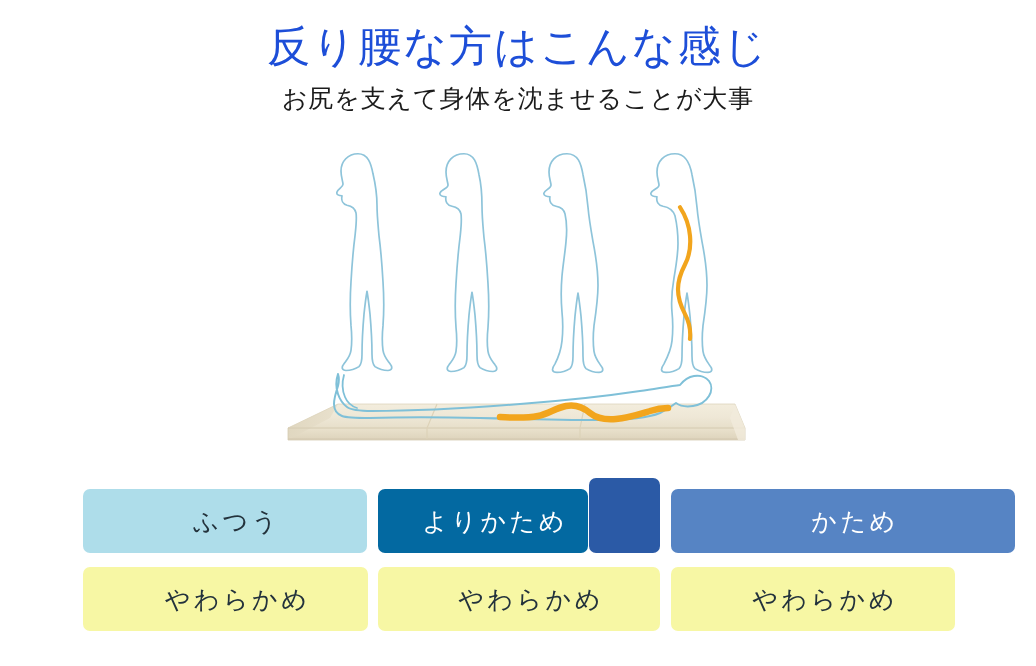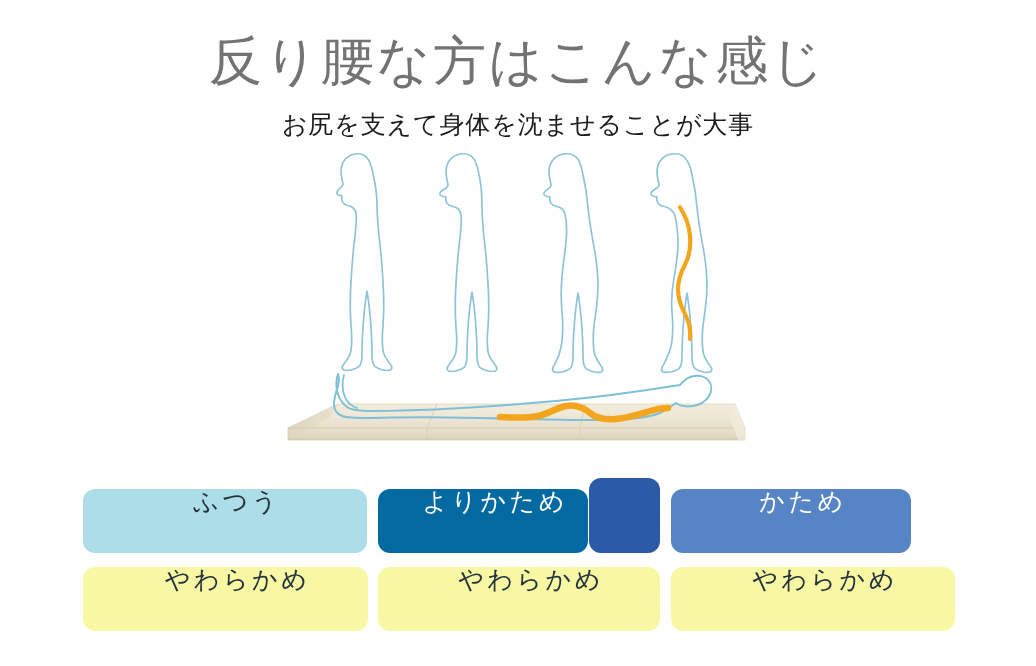--- a/index.html
+++ b/index.html
@@ -26,26 +26,26 @@
   
   .heading-block {
     position: absolute;
     left: 0;
     top: 14px;
     width: 1036px;
     text-align: center;
   }
   .main-title {
     font-family: "Liberation Serif", "DejaVu Serif", serif;
-    font-size: 53px;
+    font-size: 43px;
     line-height: 1.18;
     letter-spacing: 0.045em;
     font-weight: 400;
-    color: #737373;
-    margin: 16px;
+    color: #1d4ed8;
+    margin: 8px;
     white-space: nowrap;
   }
   .sub-title {
     font-family: "Liberation Serif", "DejaVu Serif", serif;
     font-size: 25px;
     line-height: 1.3;
     letter-spacing: 0.035em;
     font-weight: 400;
     color: #1b1b1b;
     margin: 10px 0 8px 0;
@@ -77,22 +77,23 @@
     position: absolute;
     left: 0;
     top: 0;
     width: 1036px;
     height: 666px;
     pointer-events: none;
   }
   .bar {
     position: absolute;
     box-sizing: border-box;
-    border-radius: 12px;
+    border-radius: 7px;
     display: flex;
+    align-items: center;
     justify-content: center;
     pointer-events: auto;
     text-align: center;
     padding-left: 24px;
   }
   .bar-label {
     font-family: "DejaVu Sans", "Liberation Sans", sans-serif;
     font-size: 25px;
     letter-spacing: 0.14em;
     line-height: 1;
@@ -340,21 +341,21 @@
     </div>
 
     <div class="bar dark" style="left:378px; top:489px; width:210px; height:64px; background:#0369a1;">
       <span class="bar-label">よりかため</span>
     </div>
 
     <div class="bar dark" style="left:589px; top:478px; width:71px; height:75px; background:#2b5aa6;">
       <span class="bar-label"></span>
     </div>
 
-    <div class="bar medium" style="left:671px; top:489px; width:240px; height:64px; background:#5684c4;">
+    <div class="bar medium" style="left:671px; top:489px; width:344px; height:64px; background:#5684c4;">
       <span class="bar-label">かため</span>
     </div>
 
     <div class="bar yellow" style="left:83px; top:567px; width:285px; height:64px; background:#f7f7a4;">
       <span class="bar-label">やわらかめ</span>
     </div>
 
     <div class="bar yellow" style="left:378px; top:567px; width:282px; height:64px; background:#f7f7a4;">
       <span class="bar-label">やわらかめ</span>
     </div>

